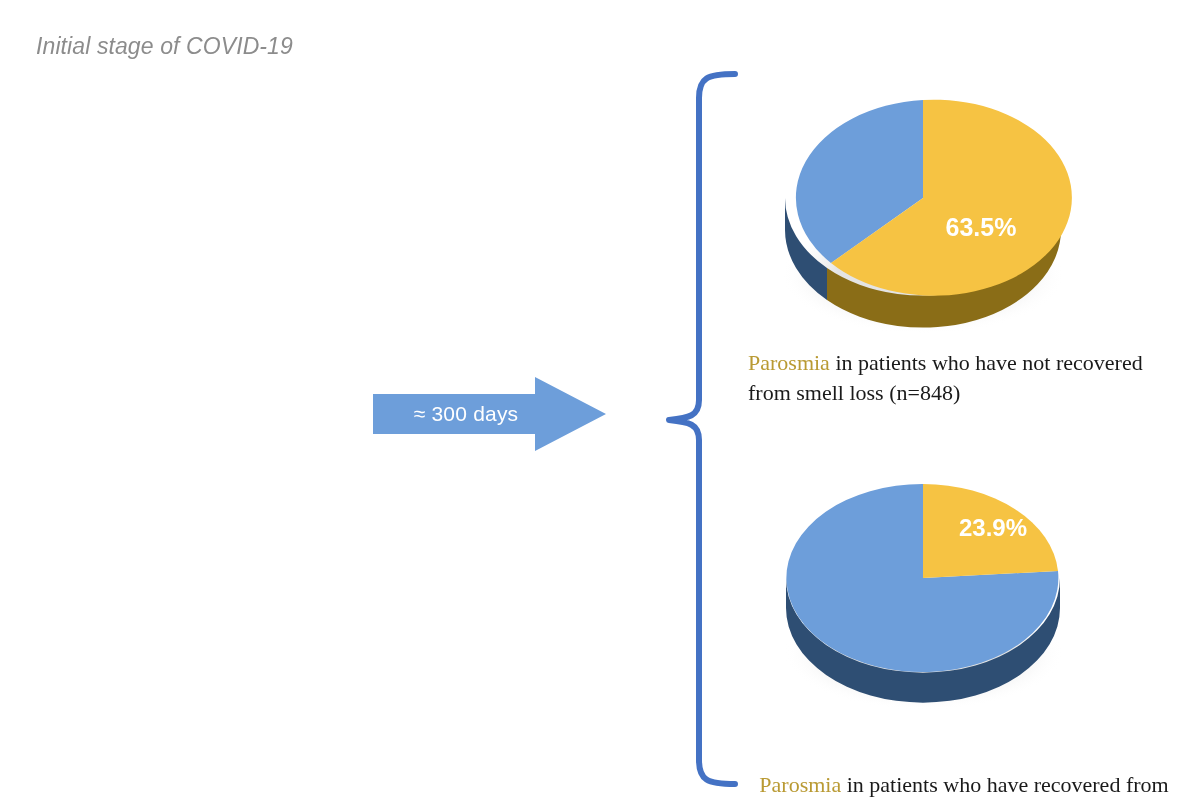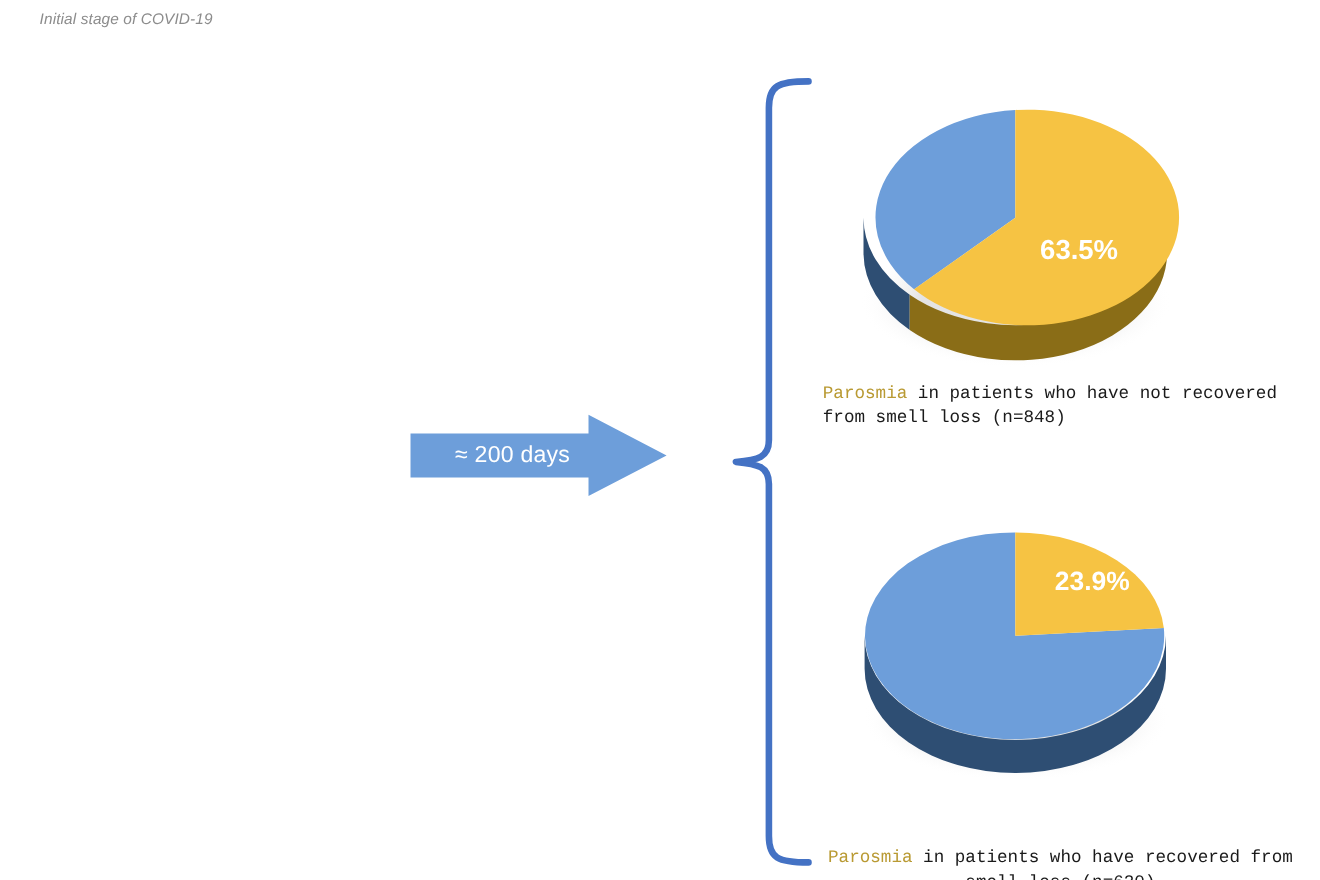--- a/index.html
+++ b/index.html
@@ -20,24 +20,25 @@
     inset: 0;
     background: #ffffff;
     border-radius: 10px;
   }
 
   
   .section-header {
     position: absolute;
     font-family: "Liberation Sans", sans-serif;
     font-style: italic;
-    font-size: 14px;
+    font-size: 23px;
     color: #8c8c8c;
     white-space: nowrap;
     letter-spacing: 0.1px;
+    margin-top: 24px;
   }
   #hdr-initial { left: 36px;  top: 9px; }
   #hdr-followup { left: 789px; top: 9px; }
 
   
   .pie-wrap { position: absolute; }
   .pie-wrap svg { display: block; overflow: visible; }
 
   
   #arrow-block {
@@ -72,22 +73,22 @@
     left: 655px;
     top: 64px;
     width: 95px;
     height: 730px;
   }
   #brace-block svg { display: block; }
 
   
   .caption {
     position: absolute;
-    font-family: Liberation Mono, monospace;
-    font-size: 16px;
+    font-family: Liberation Serif, serif;
+    font-size: 22px;
     line-height: 1.35;
     color: #1a1a1a;
   }
   .caption .kw { color: #b99a33; }
   #caption-left    { left: 2px;  top: 540px; width: 400px; text-align: left; }
   #caption-topright{ left: 748px; top: 348px; width: 440px; text-align: left; }
   #caption-botright{ left: 736px; top: 726px; width: 456px; text-align: center; margin-top: 44px; }
 
   .pct-label {
     fill: #ffffff;
@@ -103,21 +104,21 @@
 <div class="canvas">
 
   <div class="section-header" id="hdr-initial">Initial stage of COVID-19</div>
 
 
 
   <div id="arrow-block">
     <svg width="236" height="80" viewBox="0 0 236 80">
       <path d="M 0,20 L 162,20 L 162,3 L 233,40 L 162,77 L 162,60 L 0,60 Z" fill="#6D9EDA"></path>
     </svg>
-    <div class="arrow-label">≈ 200 days</div>
+    <div class="arrow-label">≈ 300 days</div>
   </div>
 
   <div id="brace-block">
     <svg width="95" height="730" viewBox="0 0 95 730">
       <path d="M 80,10
                C 52,10 44,14 44,34
                L 44,336
                C 44,352 34,354 14,356
                C 34,358 44,360 44,376
                L 44,696

